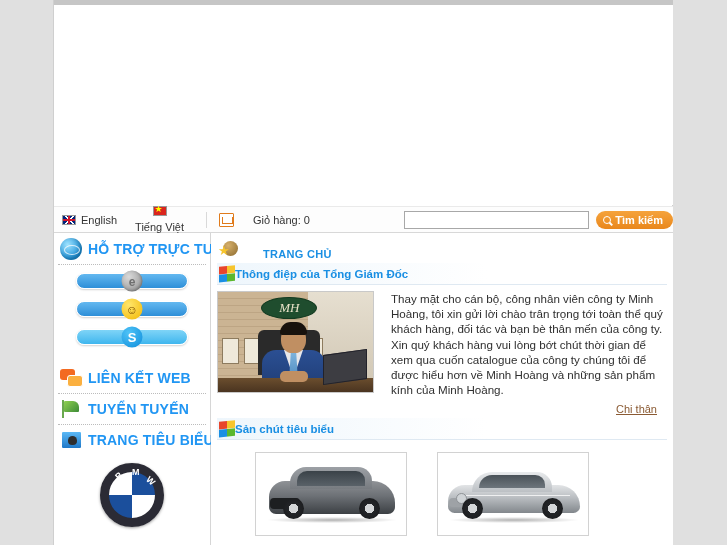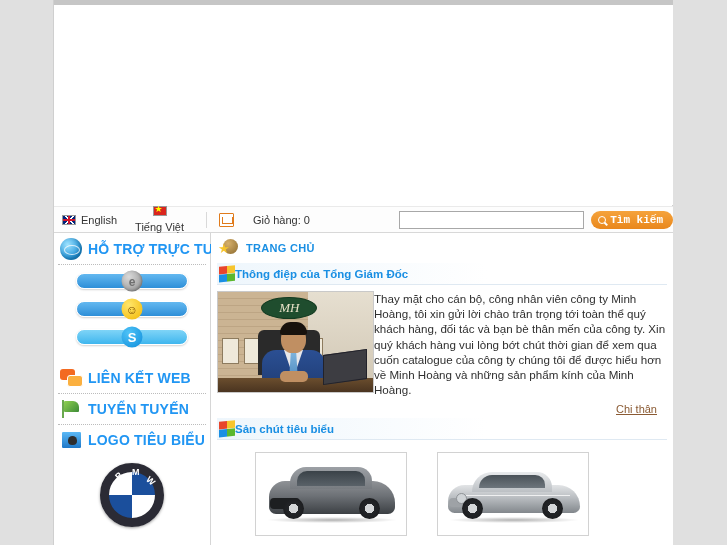--- a/index.html
+++ b/index.html
@@ -125,21 +125,20 @@
     border: none;
     border-radius: 9px;
     color: #fff;
     font-size: 11px;
     font-weight: bold;
     display: flex; align-items: center; gap: 4px;
     padding: 0 10px 0 7px;
     white-space: nowrap;
     cursor: pointer;
     overflow: hidden;
-    font-family: Liberation Mono, monospace;
   }
   .search-btn .mag {
     width: 8px; height: 8px;
     border: 1.5px solid #fff;
     border-radius: 50%;
     flex: none;
     position: relative;
   }
   .search-btn .mag::after {
     content: "";
@@ -287,21 +286,21 @@
     left: 50%; top: 4px;
     transform-origin: 0 28px;
   }
   
   .main {
     flex: 1;
     background: #fff;
     padding: 3px 6px 0 6px;
   }
   .main-head {
-    display: flex; align-items: center; gap: 7px;
+    display: flex; align-items: flex-end; gap: 24px;
     height: 24px;
     padding-left: 2px;
   }
   .main-head .hl {
     font-size: 11px; font-weight: bold;
     color: #1a8fe3;
     letter-spacing: .3px;
   }
   .ic-home {
     width: 20px; height: 20px; flex: none;
@@ -331,21 +330,21 @@
     display: flex; align-items: center; 
     padding-left: 2px;
     background: linear-gradient(to right, #eef6fc, #ffffff 60%);
     border-bottom: 1px solid #dfe9f2;
   }
   .bar-head .hl {
     font-size: 11.5px; font-weight: bold; color: #1a8fe3;
   }
   .msg-block {
     display: flex;
-    gap: 0;
+    gap: 17px;
     margin-top: 6px;
   }
   .ceo-photo {
     width: 157px; height: 102px;
     flex: none;
     border: 1px solid #c9c9c9;
     position: relative;
     overflow: hidden;
     background: linear-gradient(to bottom, #d9c6a8, #c9b191);
   }
@@ -588,21 +587,21 @@
       <div class="dotted-sep"></div>
 
       <div class="sec-head">
         <span class="sec-icon ic-flag"></span>
         <span class="title">TUYỂN TUYẾN</span>
       </div>
       <div class="dotted-sep"></div>
 
       <div class="sec-head">
         <span class="sec-icon ic-logo"></span>
-        <span class="title">LOGO TIÊU BIỂU</span>
+        <span class="title">TRANG TIÊU BIỂU</span>
       </div>
 
       <div class="logo-area">
         <div class="bmw">
           <div class="lettering">
             <span style="transform:rotate(-42deg)">B</span>
             <span style="transform:rotate(0deg)">M</span>
             <span style="transform:rotate(42deg)">W</span>
           </div>
         </div>

